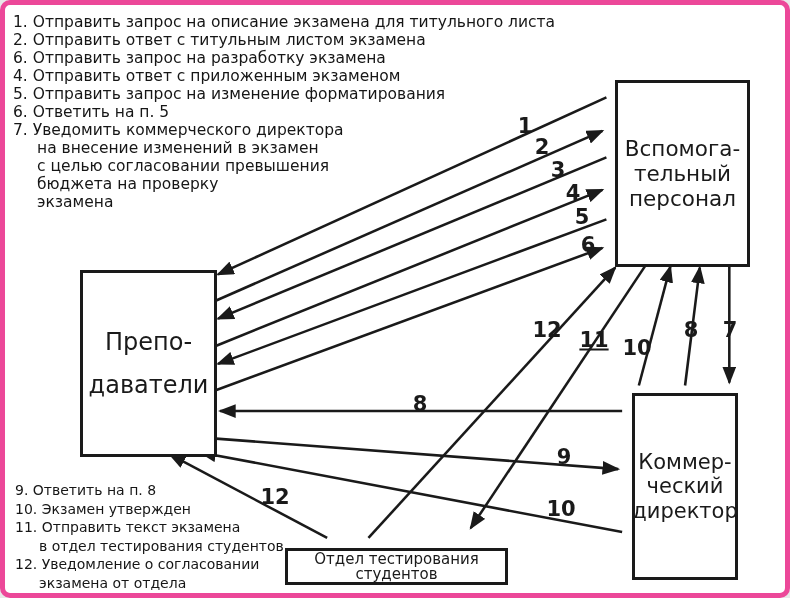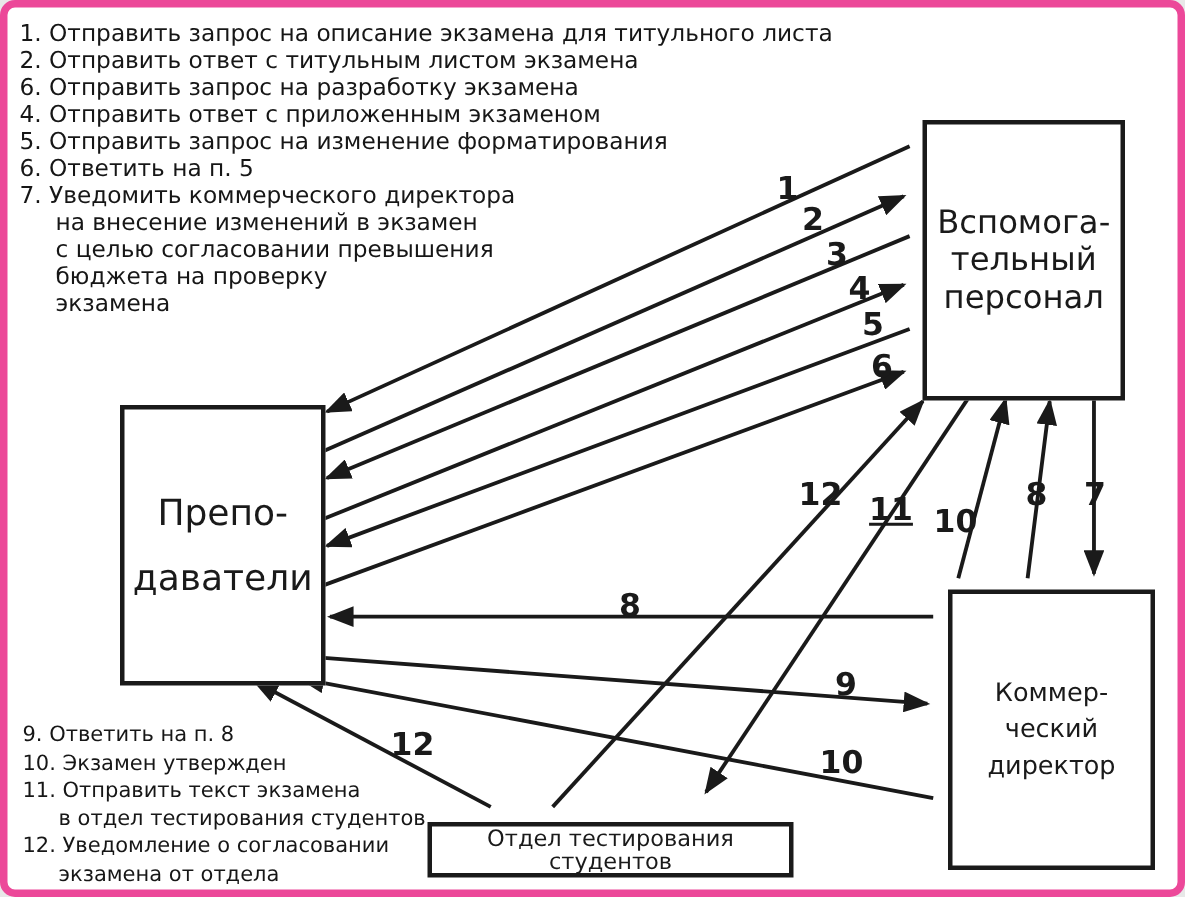--- a/index.html
+++ b/index.html
@@ -25,22 +25,22 @@
     box-sizing:border-box;
     background:#ffffff;
     border:3px solid #1a1a1a;
     display:flex;flex-direction:column;
     align-items:center;justify-content:center;
     text-align:center;
   }
   .box span{display:block;}
   .box-teachers{left:75px;top:265px;width:137px;height:187px;font-size:24px;line-height:27px;gap:16px;}
   .box-support{left:610px;top:75px;width:135px;height:187px;font-size:21.5px;line-height:25px;}
-  .box-director{left:627px;top:388px;width:138px;height:187px;font-size:17px;line-height:24.5px;}
-  .box-testing{left:280px;top:543px;width:244px;height:37px;font-size:15px;line-height:15px;border-width:3px;}
+  .box-director{left:627px;top:388px;width:106px;height:187px;font-size:21px;line-height:24.5px;}
+  .box-testing{left:280px;top:543px;width:223px;height:37px;font-size:15px;line-height:15px;border-width:3px;}
   .num{
     position:absolute;
     transform:translate(-50%,-50%);
     font-size:21px;font-weight:bold;color:#1a1a1a;
     line-height:1;
   }
 </style>
 </head>
 <body>
 

